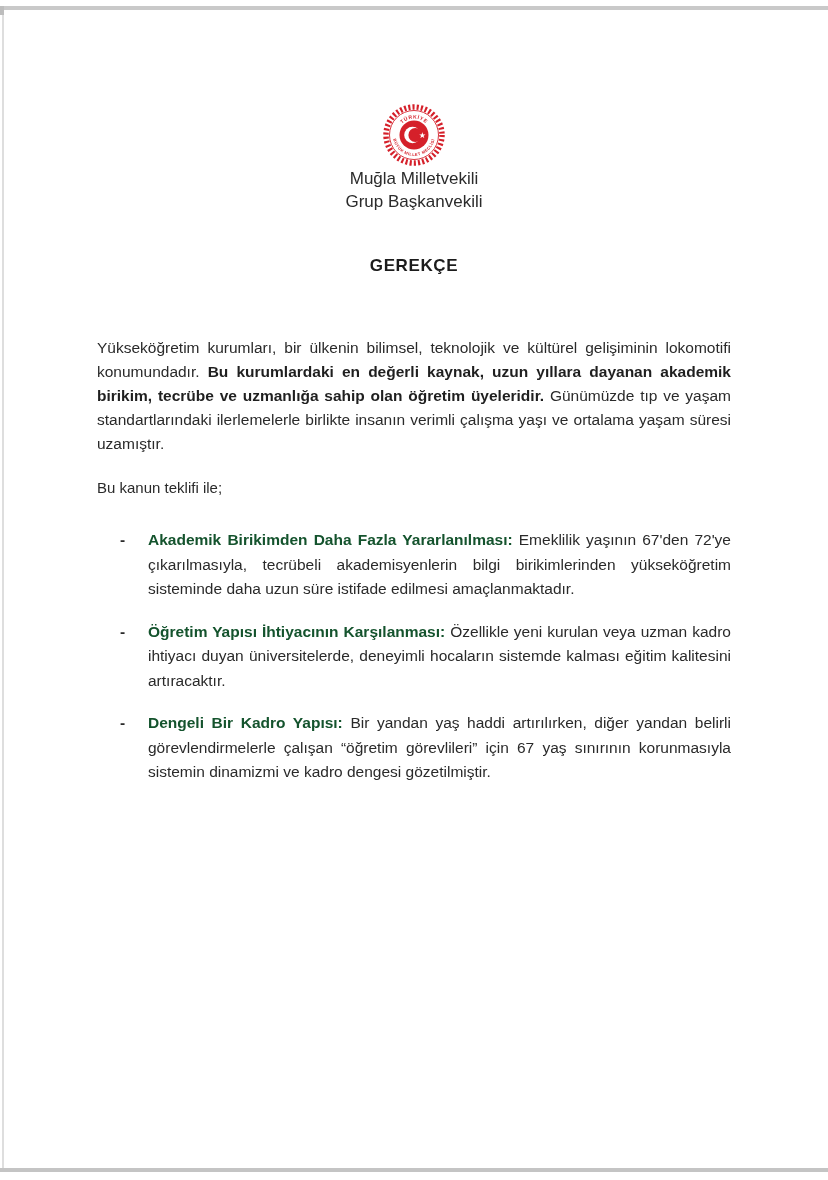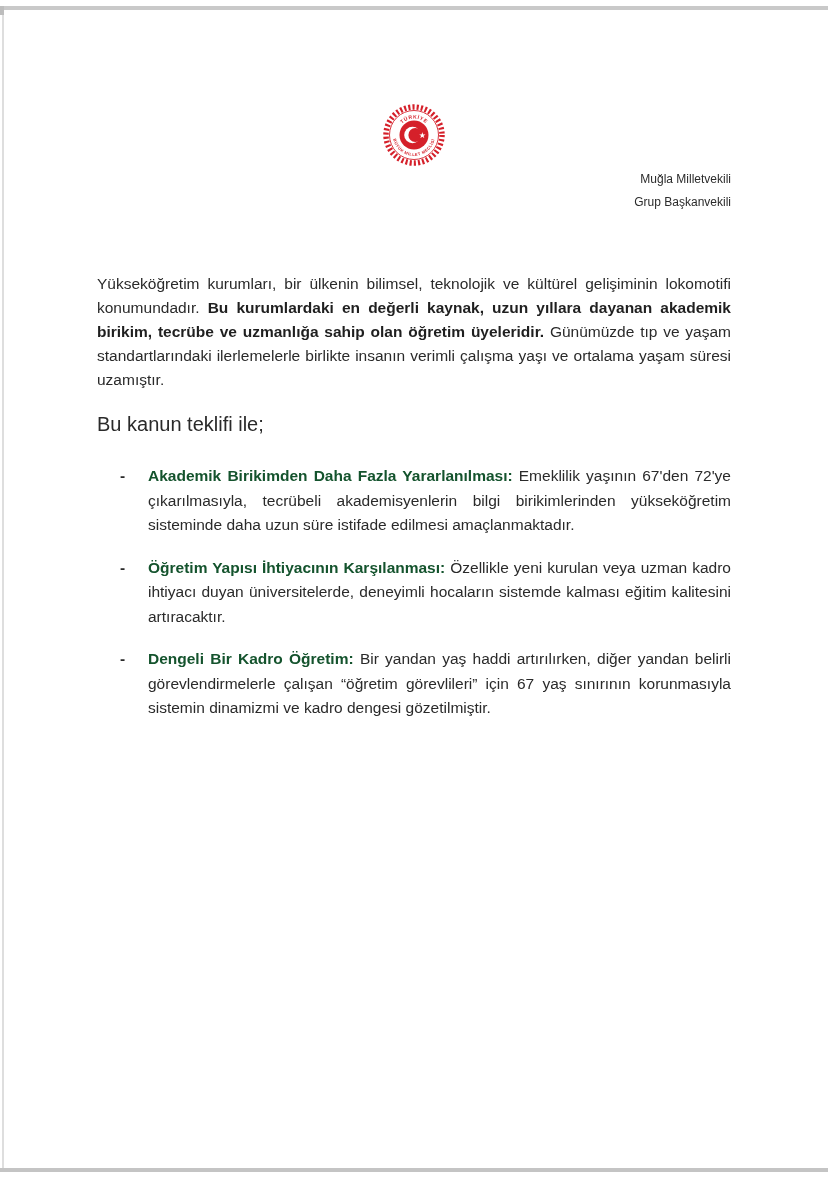--- a/index.html
+++ b/index.html
@@ -27,22 +27,22 @@
     margin-top: 12px;
     text-align: center;
     font-size: 17px;
     line-height: 20px;
     font-weight: bold;
     font-style: italic;
     color: #222222;
   }
   .signer-role {
     margin-top: 3px;
-    text-align: right;
-    font-size: 12px;
+    text-align: center;
+    font-size: 17px;
     line-height: 20px;
     color: #2b2b2b;
   }
 
   .doc-heading {
     margin-top: 44px;
     text-align: center;
     font-size: 17px;
     line-height: 20px;
     font-weight: bold;
@@ -54,21 +54,21 @@
     margin-top: 60px;
     font-size: 15.5px;
     line-height: 24px;
     text-align: justify;
     color: #2a2a2a;
   }
   .intro-paragraph .b { font-weight: bold; color: #1f1f1f; }
 
   .lead-in {
     margin-top: 20px;
-    font-size: 20px;
+    font-size: 15px;
     line-height: 24px;
     color: #2a2a2a;
   }
 
   .bullet-list { margin-top: 28px; }
   .bullet-item {
     position: relative;
     padding-left: 51px;
     margin-bottom: 18px;
     font-size: 15.5px;
@@ -118,35 +118,36 @@
         <circle cx="31" cy="31" r="14.5" fill="#d5202a"></circle>
         <circle cx="29.5" cy="31" r="8.3" fill="#ffffff"></circle>
         <circle cx="32.3" cy="31" r="6.9" fill="#d5202a"></circle>
         <text x="39.3" y="33.8" font-size="8" fill="#ffffff" text-anchor="middle">★</text>
       </svg>
     </div>
 
     <div class="signer-role">Muğla Milletvekili</div>
     <div class="signer-role">Grup Başkanvekili</div>
 
+    <div class="doc-heading">GEREKÇE</div>
 
     <p class="intro-paragraph"><span>Yükseköğretim kurumları, bir ülkenin bilimsel, teknolojik ve kültürel gelişiminin lokomotifi konumundadır. </span><span class="b">Bu kurumlardaki en değerli kaynak, uzun yıllara dayanan akademik birikim, tecrübe ve uzmanlığa sahip olan öğretim üyeleridir. </span><span>Günümüzde tıp ve yaşam standartlarındaki ilerlemelerle birlikte insanın verimli çalışma yaşı ve ortalama yaşam süresi uzamıştır.</span></p>
 
     <p class="lead-in">Bu kanun teklifi ile;</p>
 
     <div class="bullet-list">
 
       <div class="bullet-item">
         <span class="bullet-marker">-</span><span class="bullet-title">Akademik Birikimden Daha Fazla Yararlanılması:</span> <span>Emeklilik yaşının 67'den 72'ye çıkarılmasıyla, tecrübeli akademisyenlerin bilgi birikimlerinden yükseköğretim sisteminde daha uzun süre istifade edilmesi amaçlanmaktadır.</span>
       </div>
 
       <div class="bullet-item">
         <span class="bullet-marker">-</span><span class="bullet-title">Öğretim Yapısı İhtiyacının Karşılanması:</span> <span>Özellikle yeni kurulan veya uzman kadro ihtiyacı duyan üniversitelerde, deneyimli hocaların sistemde kalması eğitim kalitesini artıracaktır.</span>
       </div>
 
       <div class="bullet-item">
-        <span class="bullet-marker">-</span><span class="bullet-title">Dengeli Bir Kadro Öğretim:</span> <span>Bir yandan yaş haddi artırılırken, diğer yandan belirli görevlendirmelerle çalışan “öğretim görevlileri” için 67 yaş sınırının korunmasıyla sistemin dinamizmi ve kadro dengesi gözetilmiştir.</span>
+        <span class="bullet-marker">-</span><span class="bullet-title">Dengeli Bir Kadro Yapısı:</span> <span>Bir yandan yaş haddi artırılırken, diğer yandan belirli görevlendirmelerle çalışan “öğretim görevlileri” için 67 yaş sınırının korunmasıyla sistemin dinamizmi ve kadro dengesi gözetilmiştir.</span>
       </div>
 
     </div>
 
   </div>
 </div>
 
 </body></html>

